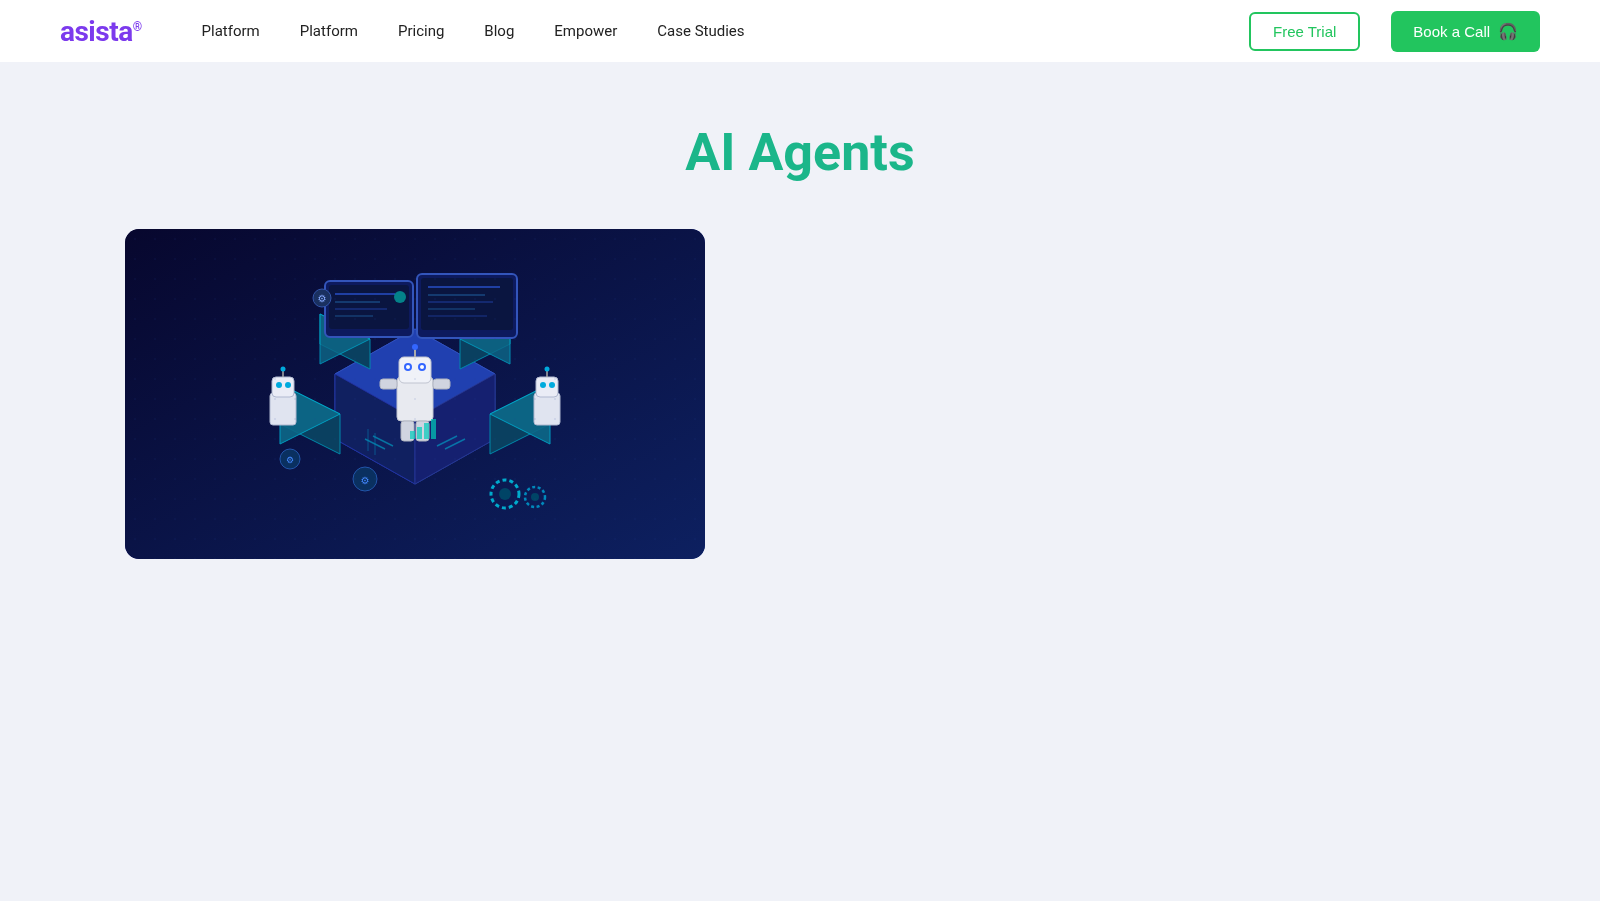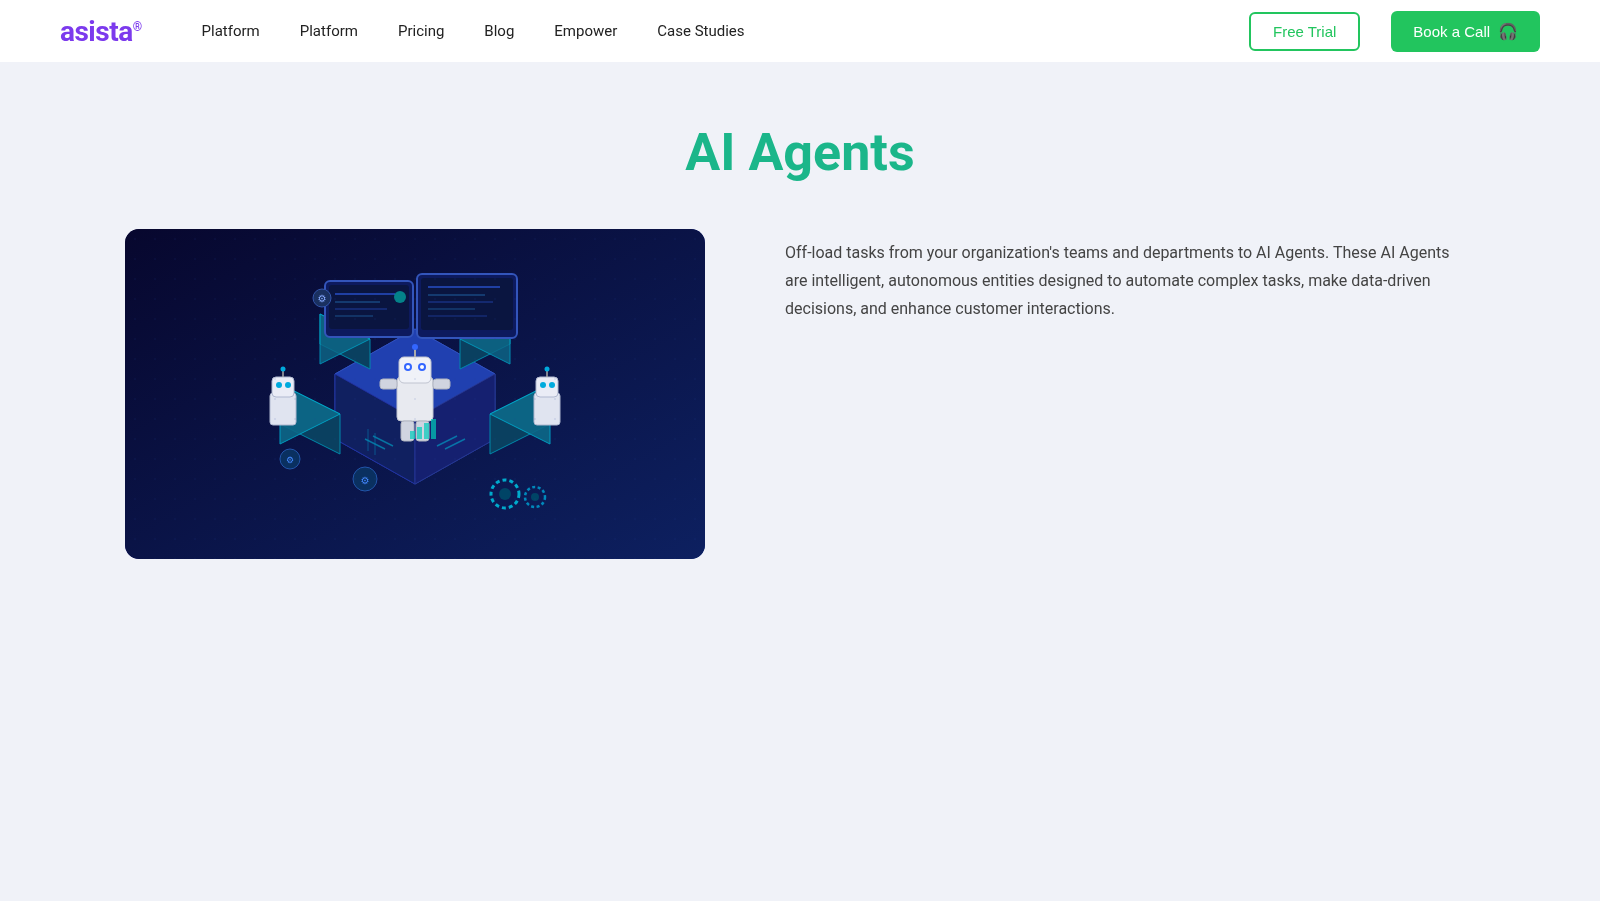--- a/index.html
+++ b/index.html
@@ -320,16 +320,15 @@
           <rect x="285" y="202" width="5" height="8" fill="#00ccbb" opacity="0.7"></rect>
           <rect x="292" y="198" width="5" height="12" fill="#00ccbb" opacity="0.7"></rect>
           <rect x="299" y="194" width="5" height="16" fill="#00ccbb" opacity="0.7"></rect>
           <rect x="306" y="190" width="5" height="20" fill="#00ccbb" opacity="0.7"></rect>
 
         </svg>
       </div>
     </div>
 
     <div class="description-area">
-      <p class="description-para">Off-load tasks from your organization's teams and departments to AI Agents. These AI Agents are intelligent, autonomous entities designed to automate complex tasks, make data-driven decisions, and enhance customer interactions.</p>
     </div>
   </div>
 </main>
 
 </body></html>

